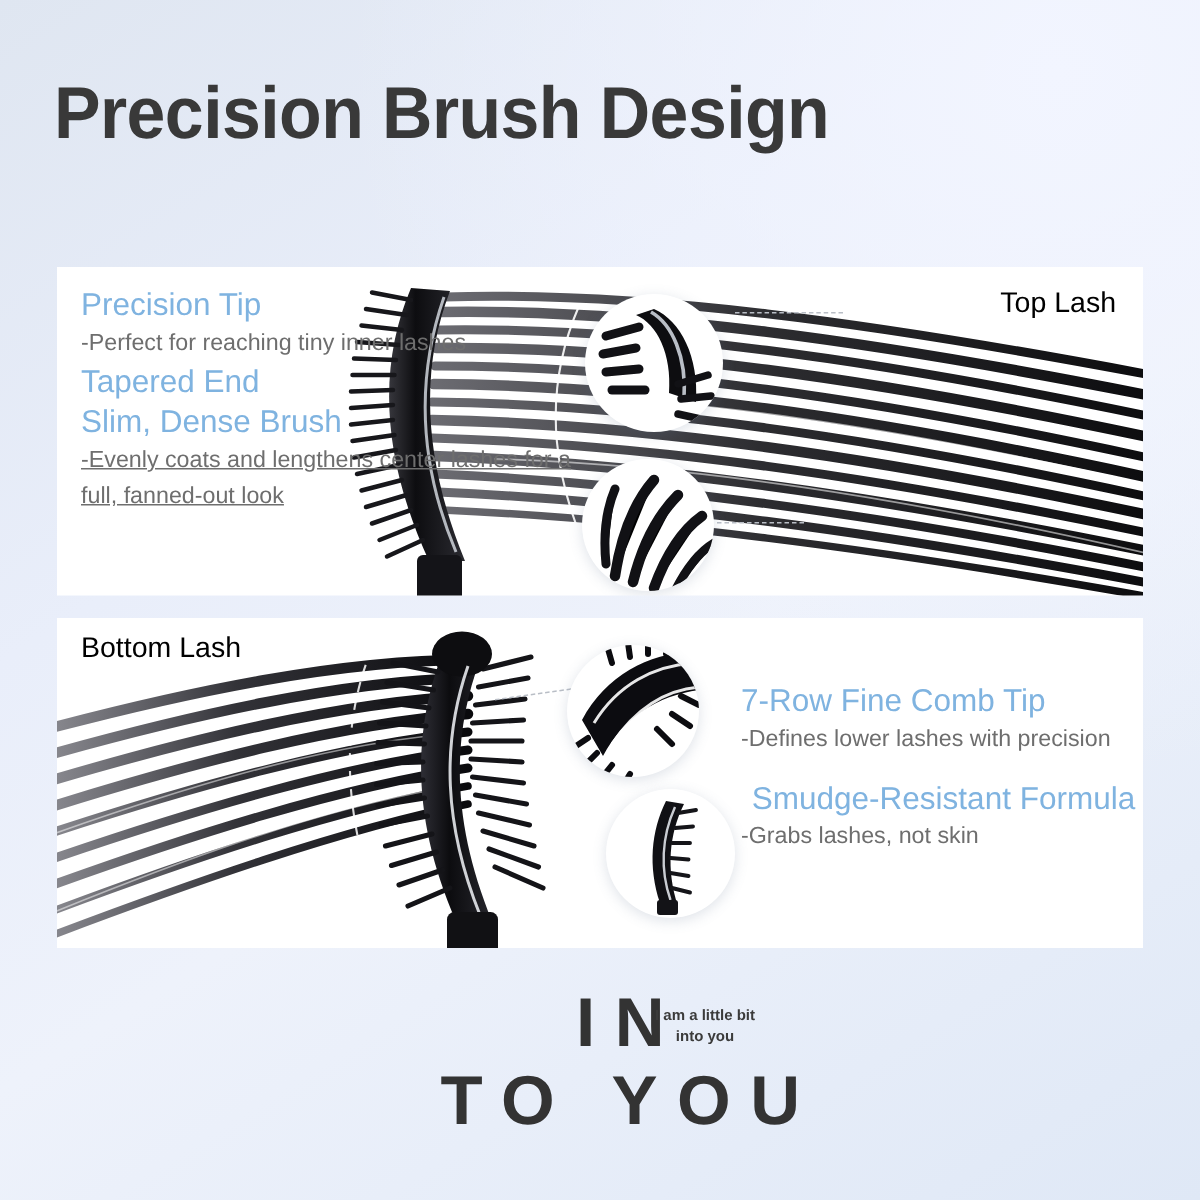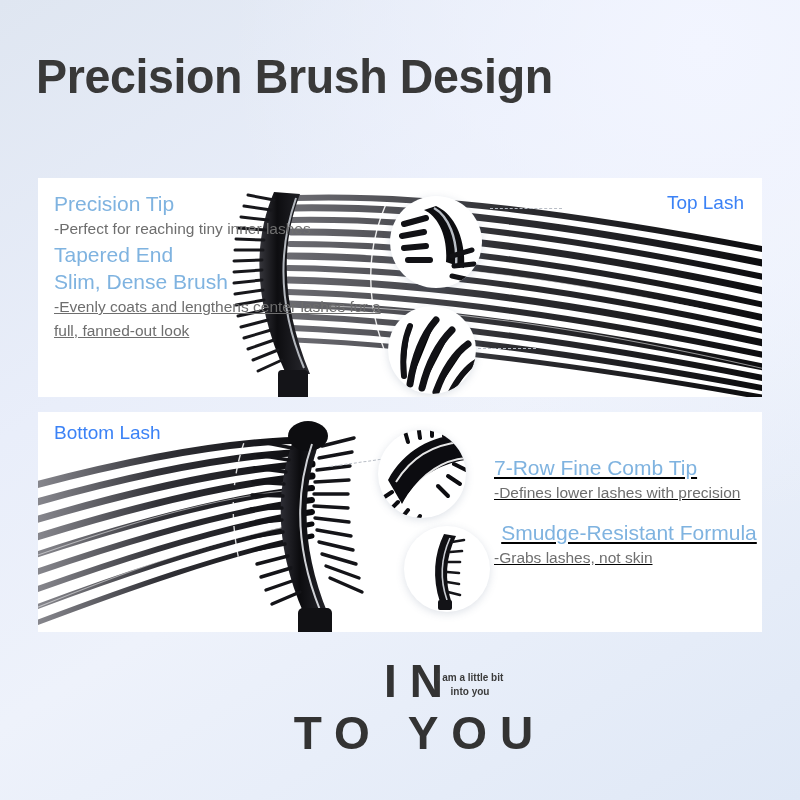--- a/index.html
+++ b/index.html
@@ -73,34 +73,33 @@
   .feat-body {
     color: #6e6e6e;
     font-size: 15.5px;
     line-height: 24px;
     white-space: nowrap;
   }
   .feat-body.wrap { white-space: normal; text-decoration: underline; }
 
   .corner-label {
     position: absolute;
-    color: #3b82f6;
+    color: #000000;
     font-size: 19px;
     white-space: nowrap;
   }
   #label-top-lash { right: 18px; top: 14px; }
   #label-bottom-lash { left: 16px; top: 10px; }
 
   
   .feature-list-right {
     position: absolute;
     left: 456px;
     top: 42px;
     width: 270px;
-    text-decoration: underline;
   }
 
   
   .callout {
     position: absolute;
     border-radius: 50%;
     background: #ffffff;
     box-shadow: 0 2px 9px rgba(90,110,140,0.20);
     overflow: hidden;
   }

